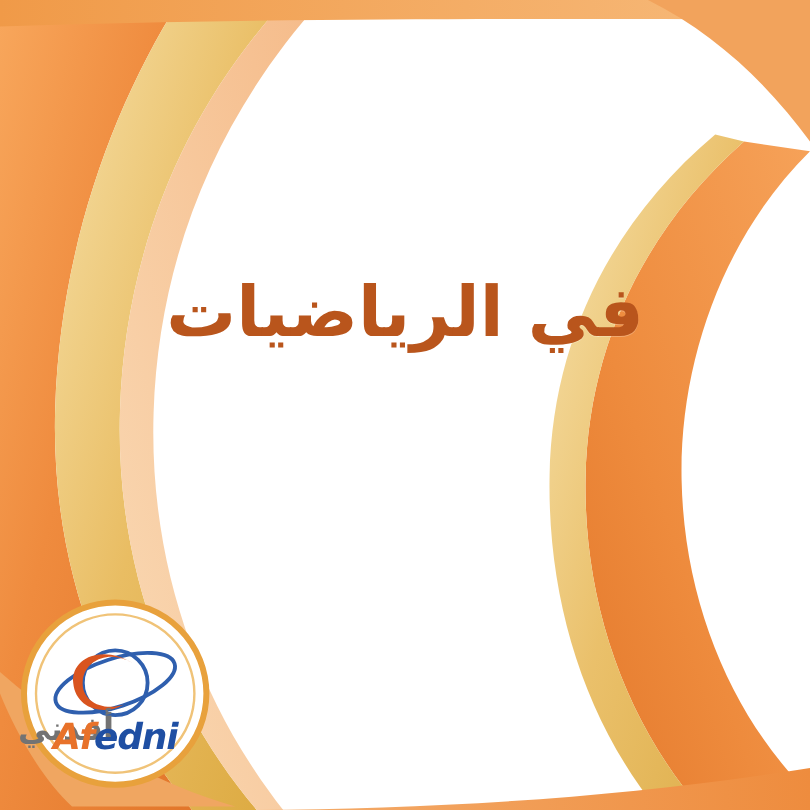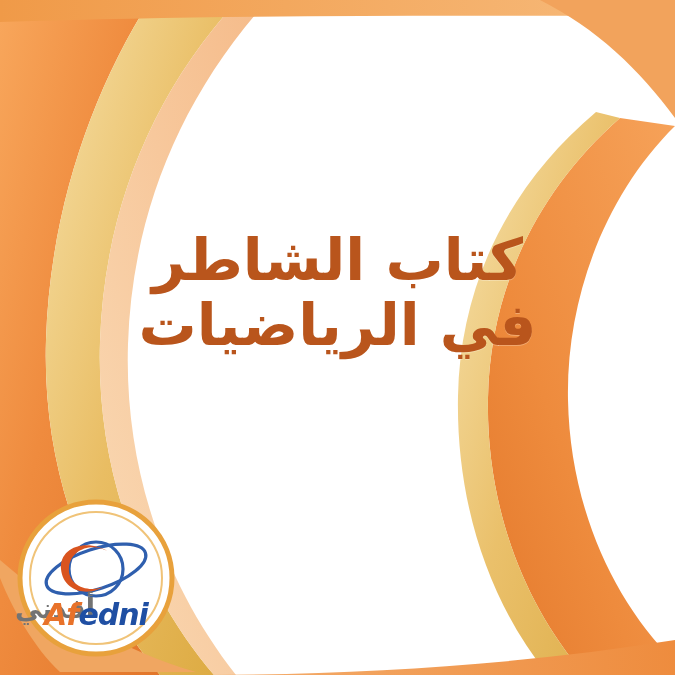--- a/index.html
+++ b/index.html
@@ -141,21 +141,20 @@
 
     <path d="M620,118 C536,192 490,290 488,398 C486,500 520,600 585,675 L548,675
              C486,598 456,498 458,396 C460,286 508,186 596,112 Z" fill="url(#gradGold)" opacity="0.95"></path>
 
     <path d="M150,675 L675,675 L675,640 C500,668 330,676 150,675 Z" fill="url(#gradBottomBar)"></path>
 
     <path d="M0,560 C60,612 120,650 196,672 L60,672 C34,648 12,608 0,578 Z" fill="#f0a661"></path>
   </svg>
 
   <div class="title-block">
-    <div class="title-line">كتاب الشاطر</div>
     <div class="title-line second">في الرياضيات</div>
   </div>
 
   <div class="logo">
     <svg viewBox="0 0 162 162" width="162" height="162">
       <circle cx="81" cy="81" r="76" fill="#ffffff" stroke="#e8a13c" stroke-width="5"></circle>
       <circle cx="81" cy="81" r="66" fill="#ffffff" stroke="#f0c378" stroke-width="2"></circle>
       <ellipse cx="81" cy="72" rx="52" ry="20" fill="none" stroke="#2f5fae" stroke-width="3.2" transform="rotate(-18 81 72)"></ellipse>
       <circle cx="81" cy="72" r="27" fill="none" stroke="#2f5fae" stroke-width="3.2"></circle>
       <path d="M96,56 C78,44 56,52 54,70 C52,88 72,96 88,90 C72,100 48,94 46,72 C44,50 72,40 96,56 Z" fill="#d9541f"></path>

